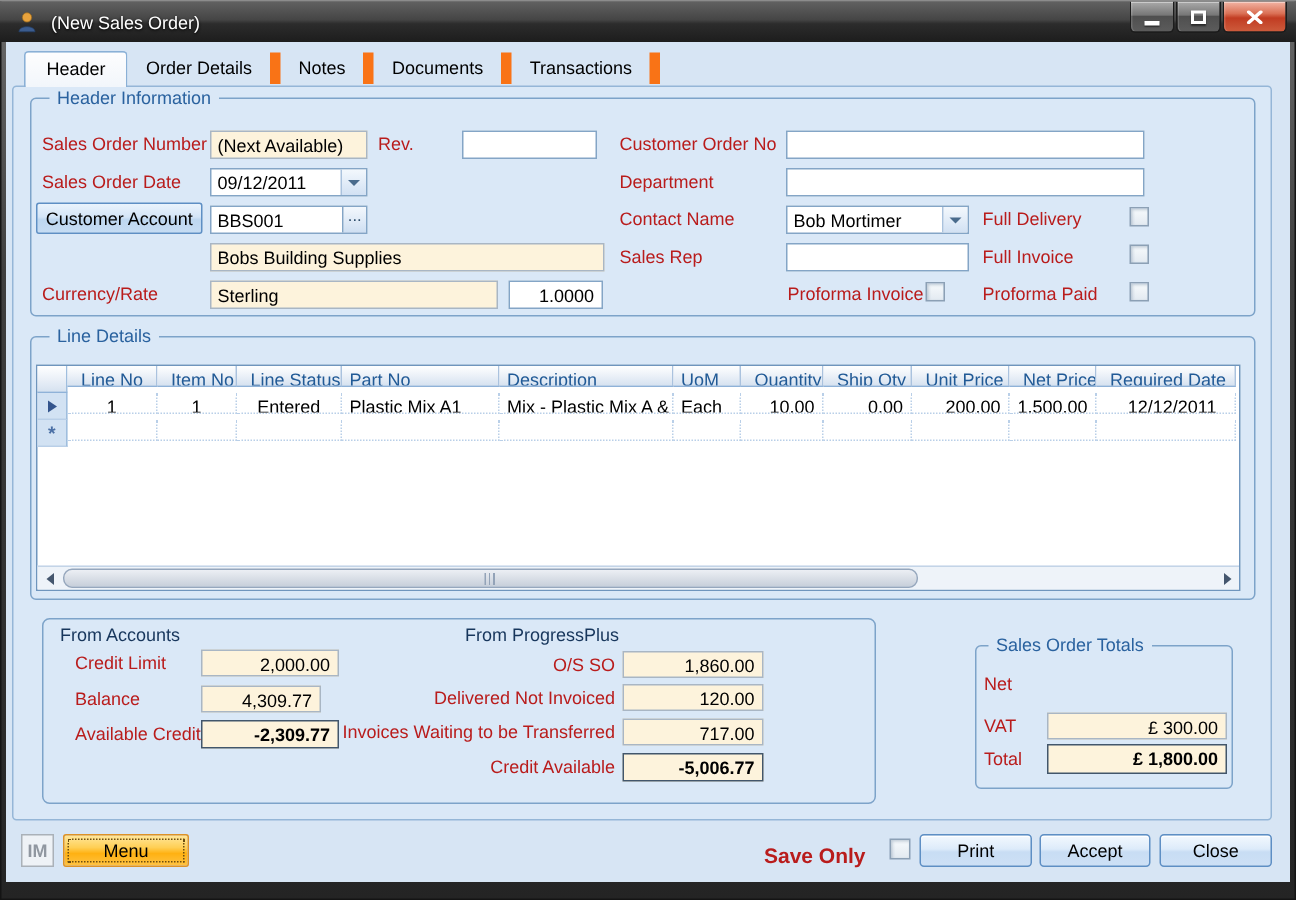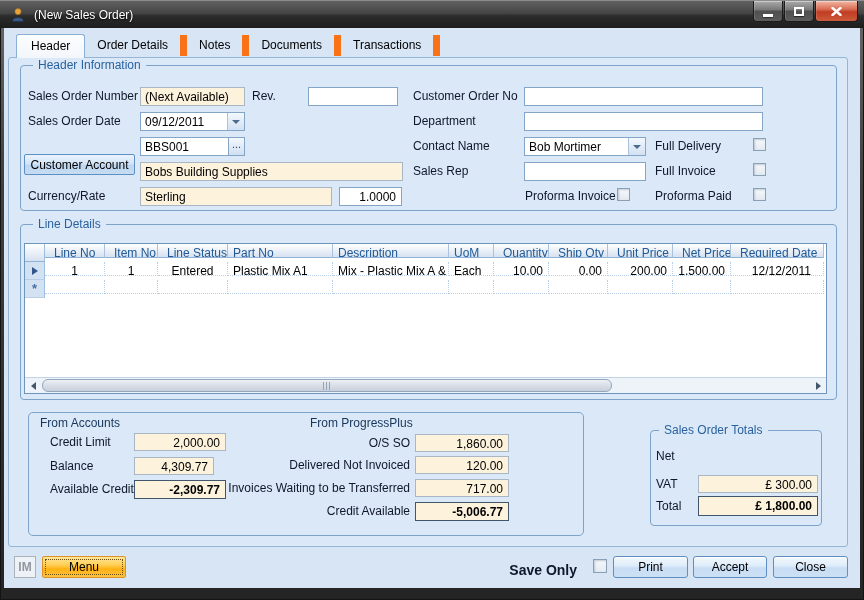--- a/index.html
+++ b/index.html
@@ -27,21 +27,21 @@
   .tab{padding:3px 12px 4px 12px;line-height:14px;cursor:default;position:relative;color:#000;}
   .tab.active{background:linear-gradient(#fdfdfe,#f2f6fb);border:1px solid #8ab0d6;border-bottom:none;
     border-radius:3px 3px 0 0;z-index:3;padding:4px 14px 5px 14px;}
   .tab.inactive{border-right:7px solid #f97316;margin-bottom:2px;}
   .tabpage{position:absolute;left:4px;top:29px;width:840px;height:490px;
     border:1px solid #95b6d7;border-radius:3px;background:#dae8f7;}
 
   
   .group{position:absolute;border:1px solid #7da3c9;border-radius:4px;}
   .legend{position:absolute;top:-8px;left:12px;background:#dae8f7;padding:0 5px;color:#2a629f;white-space:nowrap;}
-  .lbl{position:absolute;white-space:nowrap;color:#0f172a;}
+  .lbl{position:absolute;white-space:nowrap;color:#b91c1c;}
   .navy{color:#17365c;}
 
   
   .fld{position:absolute;height:19px;border:1px solid #a9b6c4;background:#fdf3dc;
     padding:2px 4px;overflow:hidden;white-space:nowrap;}
   .fld.white{background:#fff;border-color:#84a5c6;}
   .fld.num{text-align:right;padding-right:5px;}
   .fld.boldv{font-weight:bold;border-color:#42566b;}
   .combo-arrow{position:absolute;right:0;top:0;bottom:0;width:17px;
     background:linear-gradient(#f3f8fd,#d2e1f3);border-left:1px solid #aac2dd;
@@ -51,21 +51,21 @@
     background:linear-gradient(#f3f8fd,#cfdff2);text-align:center;line-height:12px;font-size:11px;color:#2e4d6b;cursor:default;}
   .cb{position:absolute;width:13px;height:13px;border:1px solid #8ca0b5;
     background:linear-gradient(#f7fafc,#e3eaf1);box-shadow:inset 1px 1px 2px rgba(110,135,160,.4);}
 
   
   .btn{position:absolute;height:22px;border:1px solid #5e8fc4;border-radius:3px;
     background:linear-gradient(#f3f9fe,#ddebfa 45%,#c8ddf4 55%,#cde0f5);
     box-shadow:inset 0 1px 0 #fff;display:flex;align-items:center;justify-content:center;cursor:default;}
   .btn-acct{position:absolute;height:21px;border:1px solid #5e8fc4;border-radius:2px;
     background:linear-gradient(#eaf3fc,#d4e5f7 45%,#bed7f0 55%,#c6dcf3);
-    display:flex;align-items:center;justify-content:center;cursor:default;margin-top:19px;}
+    display:flex;align-items:center;justify-content:center;cursor:default;}
   .btn-menu{position:absolute;height:22px;border:1px solid #dd9226;border-radius:2px;
     background:linear-gradient(#ffe79c,#ffcf55 40%,#ffb112 60%,#ffc342);
     display:flex;align-items:center;justify-content:center;cursor:default;}
   .btn-menu .focus{position:absolute;left:2px;top:2px;right:2px;bottom:2px;border:1px dotted #6b4d10;}
   .im-box{position:absolute;width:22px;height:22px;border:1px solid #aab1b8;background:#eef2f6;
     color:#9097a0;font-weight:bold;display:flex;align-items:center;justify-content:center;}
 
   
   .grid{position:absolute;background:#fff;border:1px solid #6f95bd;}
   .grow{display:flex;}

